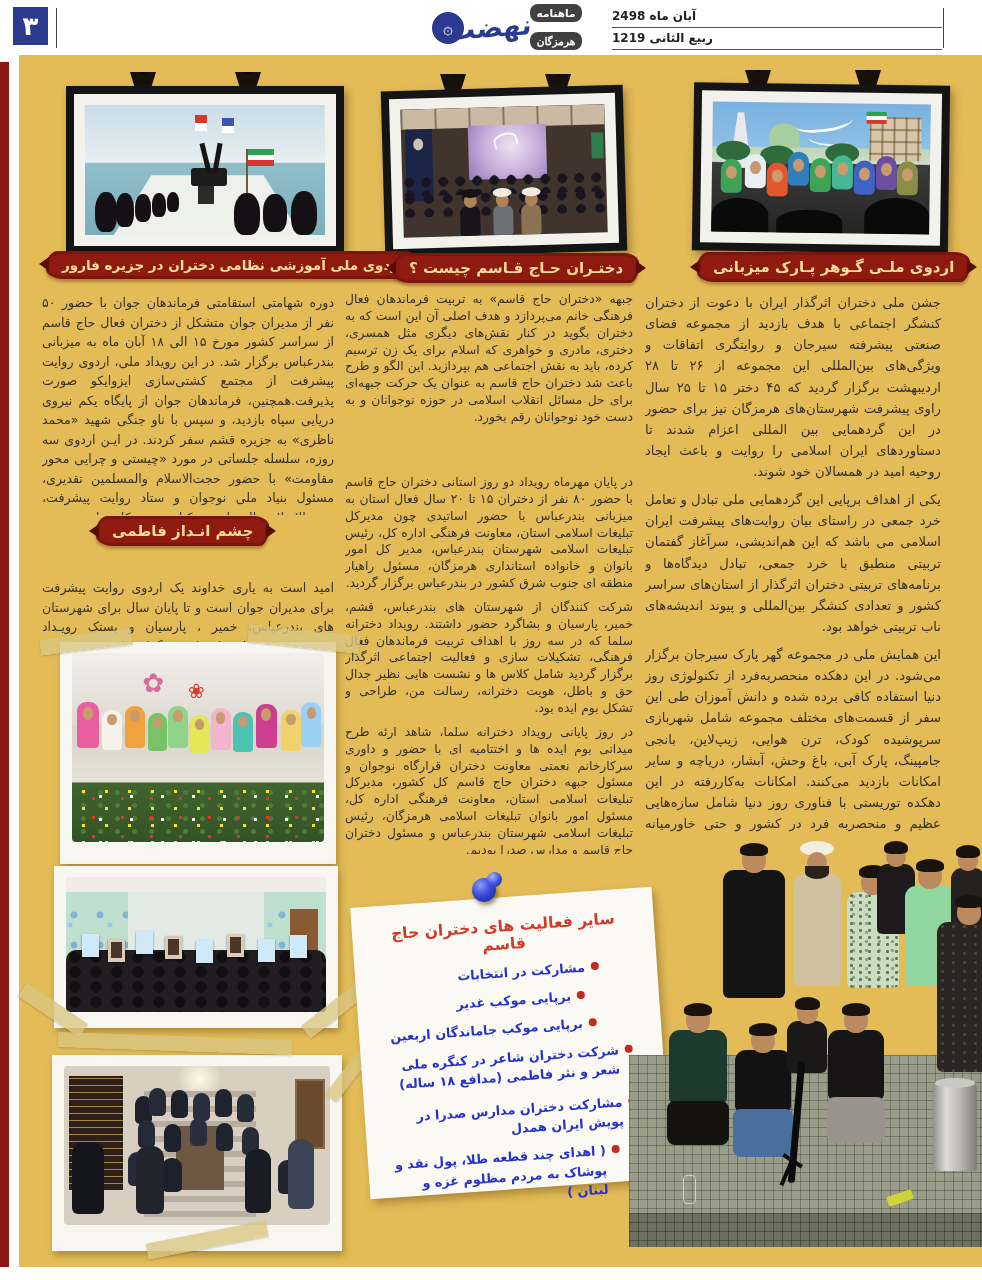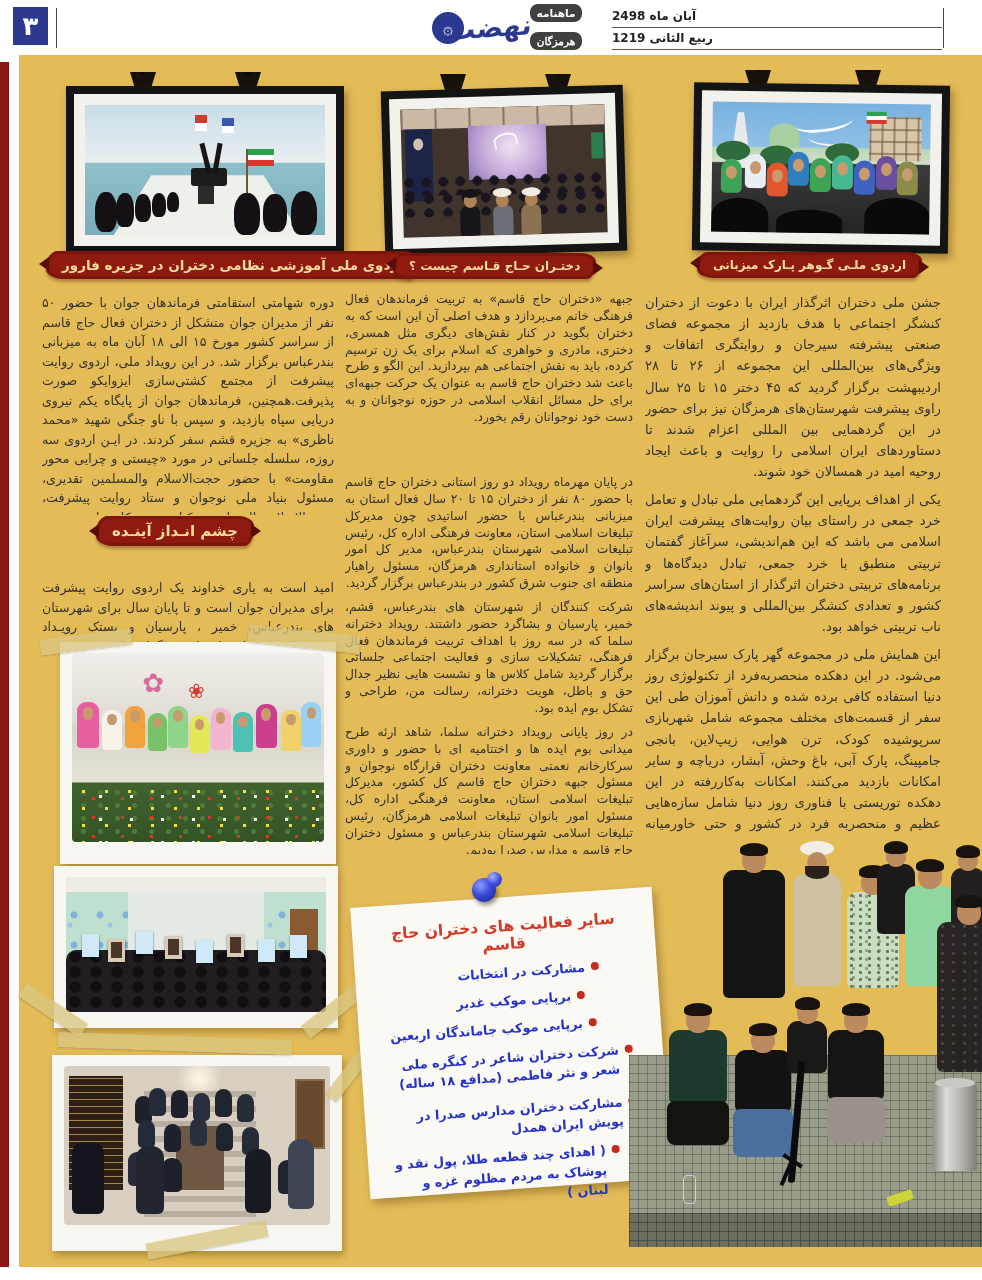--- a/index.html
+++ b/index.html
@@ -86,21 +86,21 @@
                                linear-gradient(rgba(90,70,40,.5) 2px,transparent 2px);background-size:12px 12px;}
   .mural-flag{position:absolute;right:20%;top:6%;width:20px;height:12px;
               background:linear-gradient(180deg,#2ea14e 33%,#fff 33%,#fff 66%,#d5382c 66%);}
   .mural-bush{position:absolute;top:30%;width:34px;height:20px;border-radius:50%;background:#2f6b3b;}
   .girl{position:absolute;width:21px;height:34px;border-radius:11px 11px 5px 5px;}
   .girl::after{content:'';position:absolute;left:5px;top:7px;width:11px;height:13px;border-radius:50%;background:#c99a6e;}
   .sil{position:absolute;bottom:0;background:#0a0a0a;border-radius:50% 50% 0 0;}
 
   
   .ribbon{position:absolute;background:#8e1a10;color:#f6dc9b;font-weight:bold;text-align:center;
-          padding:6px 16px;font-size:12px;white-space:nowrap;border-radius:12px 16px 10px 18px/16px 10px 18px 10px;
+          padding:6px 16px;font-size:15px;white-space:nowrap;border-radius:12px 16px 10px 18px/16px 10px 18px 10px;
           box-shadow:0 3px 3px rgba(90,30,10,.35), inset 0 0 0 3px rgba(110,20,10,.55);}
   .ribbon::before{content:'';position:absolute;right:-7px;top:8px;border-style:solid;
                   border-width:7px 0 7px 10px;border-color:transparent transparent transparent #5a0d07;}
   .ribbon::after{content:'';position:absolute;left:-7px;bottom:8px;border-style:solid;
                  border-width:7px 10px 7px 0;border-color:transparent #5a0d07 transparent transparent;}
 
   
   .coltext{position:absolute;direction:rtl;text-align:justify;color:#35302a;overflow:hidden;}
   .coltext p{margin:0 0 7px 0;}
   .t-right{font-size:13.2px;line-height:1.6;}
@@ -291,33 +291,33 @@
       <div class="sil" style="right:0;width:30%;height:28%;"></div>
     </div>
       </div>
   </div>
 
   <div class="ribbon" style="left:46px;top:251px;font-size:13.5px;">اردوی ملی آموزشی نظامی دختران در جزیره فارور</div>
   <div class="coltext t-left" style="left:42px;top:293px;width:292px;height:222px;">
     <p>دوره شهامتی استقامتی فرماندهان جوان با حضور ۵۰ نفر از مدیران جوان متشکل از دختران فعال حاج قاسم از سراسر کشور مورخ ۱۵ الی ۱۸ آبان ماه به میزبانی بندرعباس برگزار شد. در این رویداد ملی، اردوی روایت پیشرفت از مجتمع کشتی‌سازی ایزوایکو صورت پذیرفت.همچنین، فرماندهان جوان از پایگاه یکم نیروی دریایی سپاه بازدید، و سپس با ناو جنگی شهید «محمد ناظری» به جزیره قشم سفر کردند. در ایـن اردوی سه روزه، سلسله جلساتی در مورد «چیستی و چرایی محور مقاومت» با حضور حجت‌الاسلام والمسلمین تقدیری، مسئول بنیاد ملی نوجوان و ستاد روایت پیشرفت، حجت‌الاسلام والمسلمین وکیلی و سرکار خانم نعمتی، معاونت دختران قرارگاه نوجوانی و مسئول جبهه ملی دختران حاج قاسم برگزار شد</p>
   </div>
 
-  <div class="ribbon" style="left:96px;top:516px;font-size:15px;">چشم انـداز آینـده</div>
+  <div class="ribbon" style="left:96px;top:516px;font-size:15px;">چشم انـداز فاطمی</div>
   <div class="coltext t-left" style="left:42px;top:578px;width:292px;height:84px;">
     <p>امید است به یاری خداوند یک اردوی روایت پیشرفت برای مدیران جوان است و تا پایان سال برای شهرستان های بندرعباس، خمیر ، پارسیان و بستک رویـداد شهرستانی, دختران حاج قاسم برگزار نمائیم.</p>
   </div>
 
   <div class="ribbon" style="left:393px;top:253px;">دختـران حـاج قـاسم چیست ؟</div>
   <div class="coltext t-mid" style="left:345px;top:291px;width:288px;height:138px;">
     <p>جبهه «دختران حاج قاسم» به تربیت فرماندهان فعال فرهنگی خانم می‌پردازد و هدف اصلی آن این است که به دختران بگوید در کنار نقش‌های دیگری مثل همسری، دختری، مادری و خواهری که اسلام برای یک زن ترسیم کرده، باید به نقش اجتماعی هم بپردازید. این الگو و طرح باعث شد دختران حاج قاسم به عنوان یک حرکت جبهه‌ای برای حل مسائل انقلاب اسلامی در حوزه نوجوانان و به دست خود نوجوانان رقم بخورد.</p>
   </div>
 
   <div class="coltext t-mid" style="left:345px;top:474px;width:288px;height:380px;">
     <p>در پایان مهرماه رویداد دو روز استانی دختران حاج قاسم با حضور ۸۰ نفر از دختران ۱۵ تا ۲۰ سال فعال استان به میزبانی بندرعباس با حضور اساتیدی چون مدیرکل تبلیغات اسلامی استان، معاونت فرهنگی اداره کل، رئیس تبلیغات اسلامی شهرستان بندرعباس، مدیر کل امور بانوان و خانواده استانداری هرمزگان، مسئول راهیار منطقه ای جنوب شرق کشور در بندرعباس برگزار گردید.</p>
-    <p>شرکت کنندگان از شهرستان های بندرعباس، قشم، خمیر، پارسیان و بشاگرد حضور داشتند. رویداد دخترانه سلما که در سه روز با اهداف تربیت فرماندهان فعال فرهنگی، تشکیلات سازی و فعالیت اجتماعی جلساتی برگزار گردید شامل کلاس ها و نشست هایی نظیر جدال حق و باطل، هویت دخترانه، رسالت من، طراحی و تشکل بوم ایده بود.</p>
+    <p>شرکت کنندگان از شهرستان های بندرعباس، قشم، خمیر، پارسیان و بشاگرد حضور داشتند. رویداد دخترانه سلما که در سه روز با اهداف تربیت فرماندهان فعال فرهنگی، تشکیلات سازی و فعالیت اجتماعی اثرگذار برگزار گردید شامل کلاس ها و نشست هایی نظیر جدال حق و باطل، هویت دخترانه، رسالت من، طراحی و تشکل بوم ایده بود.</p>
     <p>در روز پایانی رویداد دخترانه سلما، شاهد ارئه طرح میدانی بوم ایده ها و اختتامیه ای با حضور و داوری سرکارخانم نعمتی معاونت دختران قرارگاه نوجوان و مسئول جبهه دختران حاج قاسم کل کشور، مدیرکل تبلیغات اسلامی استان، معاونت فرهنگی اداره کل، مسئول امور بانوان تبلیغات اسلامی هرمزگان، رئیس تبلیغات اسلامی شهرستان بندرعباس و مسئول دختران حاج قاسم و مدارس صدرا بودیم.</p>
 
   </div>
 
   <div class="ribbon" style="left:697px;top:252px;">اردوی ملـی گـوهر پـارک میزبانی</div>
   <div class="coltext t-right" style="left:645px;top:292px;width:296px;height:545px;">
     <p>جشن ملی دختران اثرگذار ایران با دعوت از دختران کنشگر اجتماعی با هدف بازدید از مجموعه فضای صنعتی پیشرفته سیرجان و روایتگری اتفاقات و ویژگی‌های بین‌المللی این مجموعه از ۲۶ تا ۲۸ اردیبهشت برگزار گردید که ۴۵ دختر ۱۵ تا ۲۵ سال راوی پیشرفت شهرستان‌های هرمزگان نیز برای حضور در این گردهمایی بین المللی اعزام شدند تا دستاوردهای ایران اسلامی را روایت و باعث ایجاد روحیه امید در همسالان خود شوند.</p>
     <p>یکی از اهداف برپایی این گردهمایی ملی تبادل و تعامل خرد جمعی در راستای بیان روایت‌های پیشرفت ایران اسلامی می باشد که این هم‌اندیشی، سرآغاز گفتمان تربیتی منطبق با خرد جمعی، تبادل دیدگاه‌ها و برنامه‌های تربیتی دختران اثرگذار از استان‌های سراسر کشور و تعدادی کنشگر بین‌المللی و پیوند اندیشه‌های ناب تربیتی خواهد بود.</p>
     <p>این همایش ملی در مجموعه گهر پارک سیرجان برگزار می‌شود. در این دهکده منحصربه‌فرد از تکنولوژی روز دنیا استفاده کافی برده شده و دانش آموزان طی این سفر از قسمت‌های مختلف مجموعه شامل شهربازی سرپوشیده کودک، ترن هوایی، زیپ‌لاین، بانجی جامپینگ، پارک آبی، باغ وحش، آبشار، دریاچه و سایر امکانات بازدید می‌کنند. امکانات به‌کاررفته در این دهکده توریستی با فناوری روز دنیا شامل سازه‌هایی عظیم و منحصربه فرد در کشور و حتی خاورمیانه محسوب می‌شوند.</p>
   </div>

